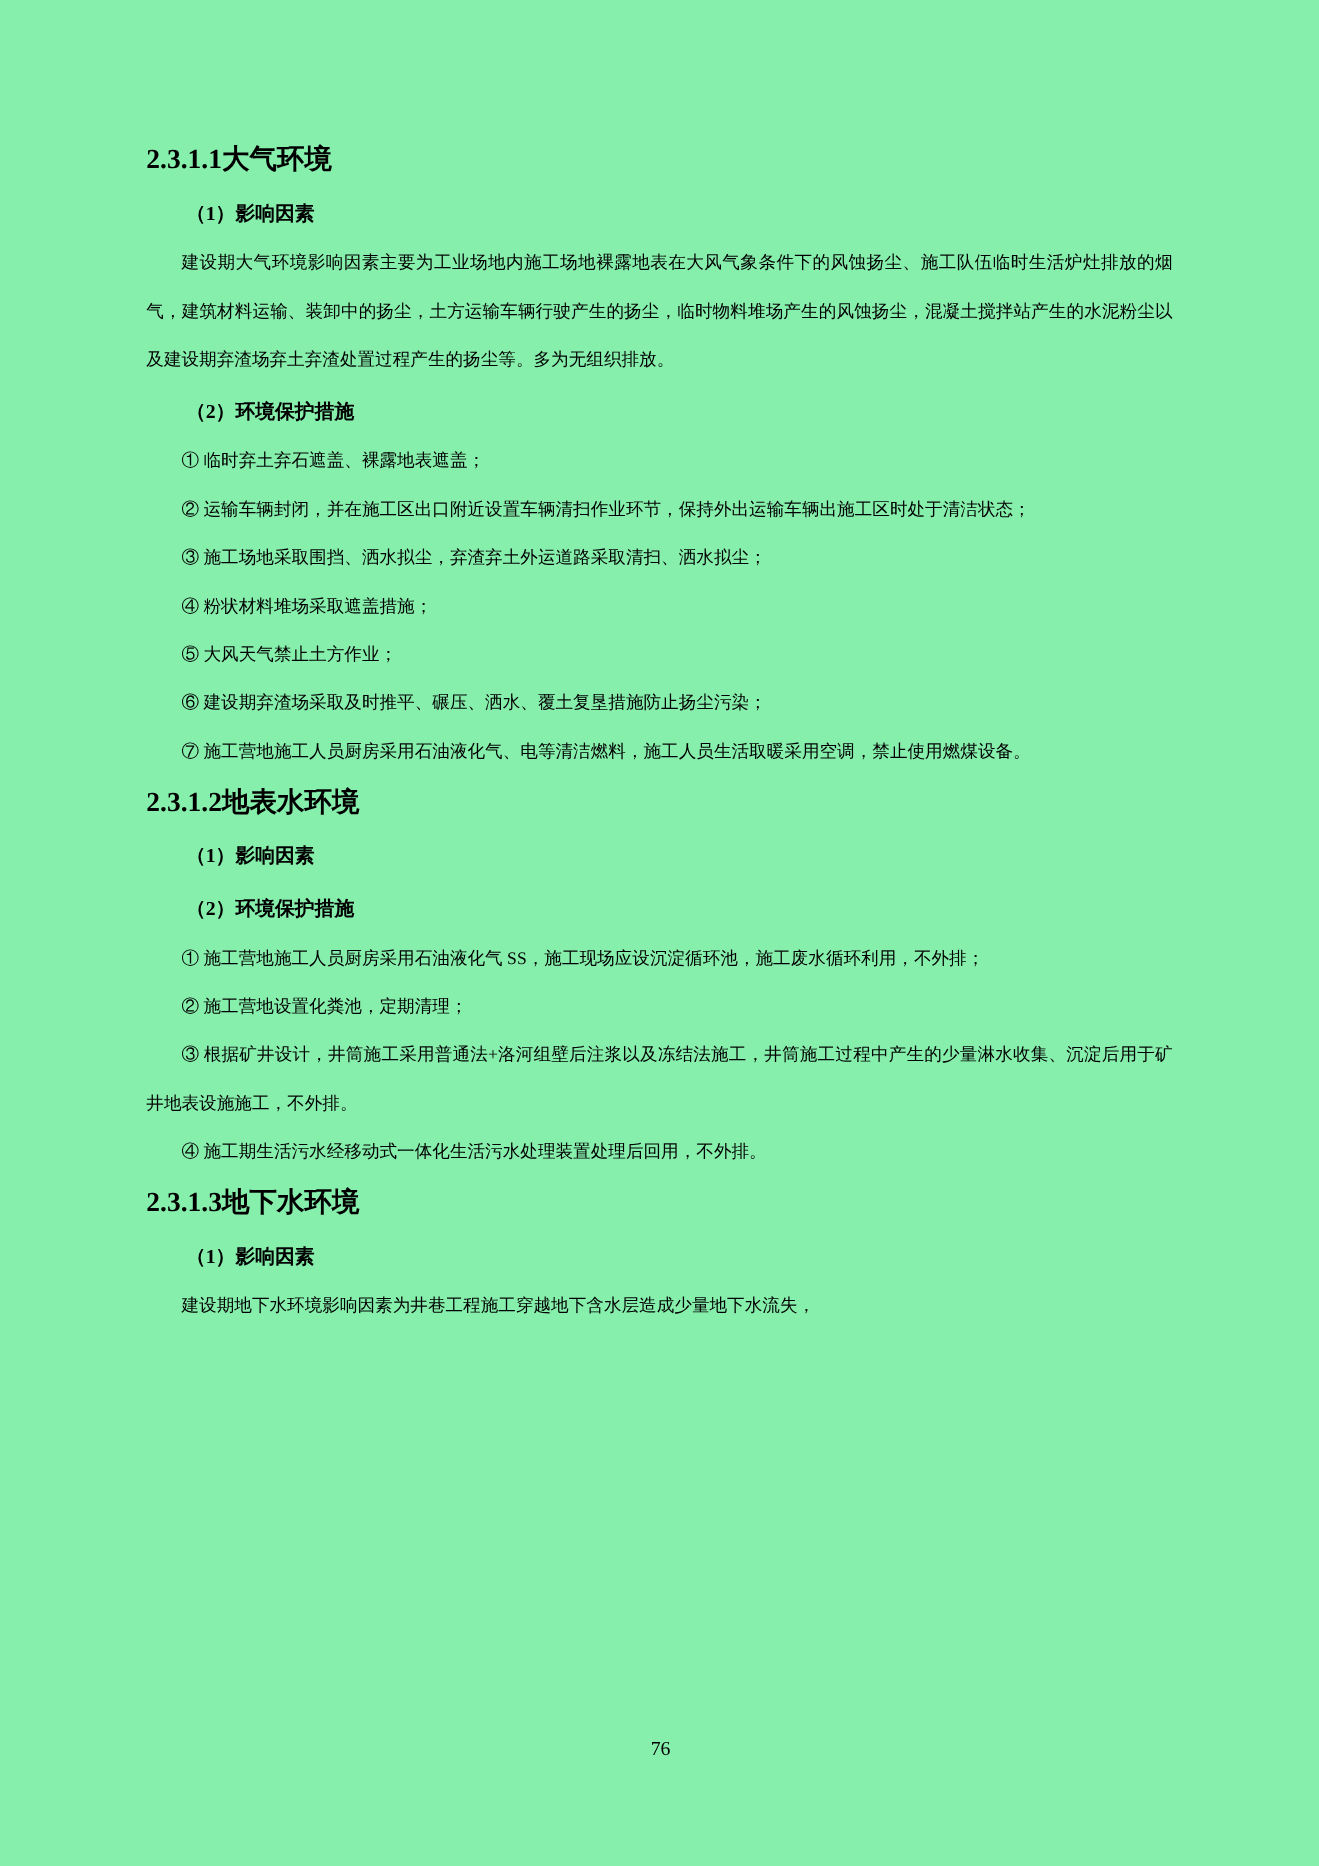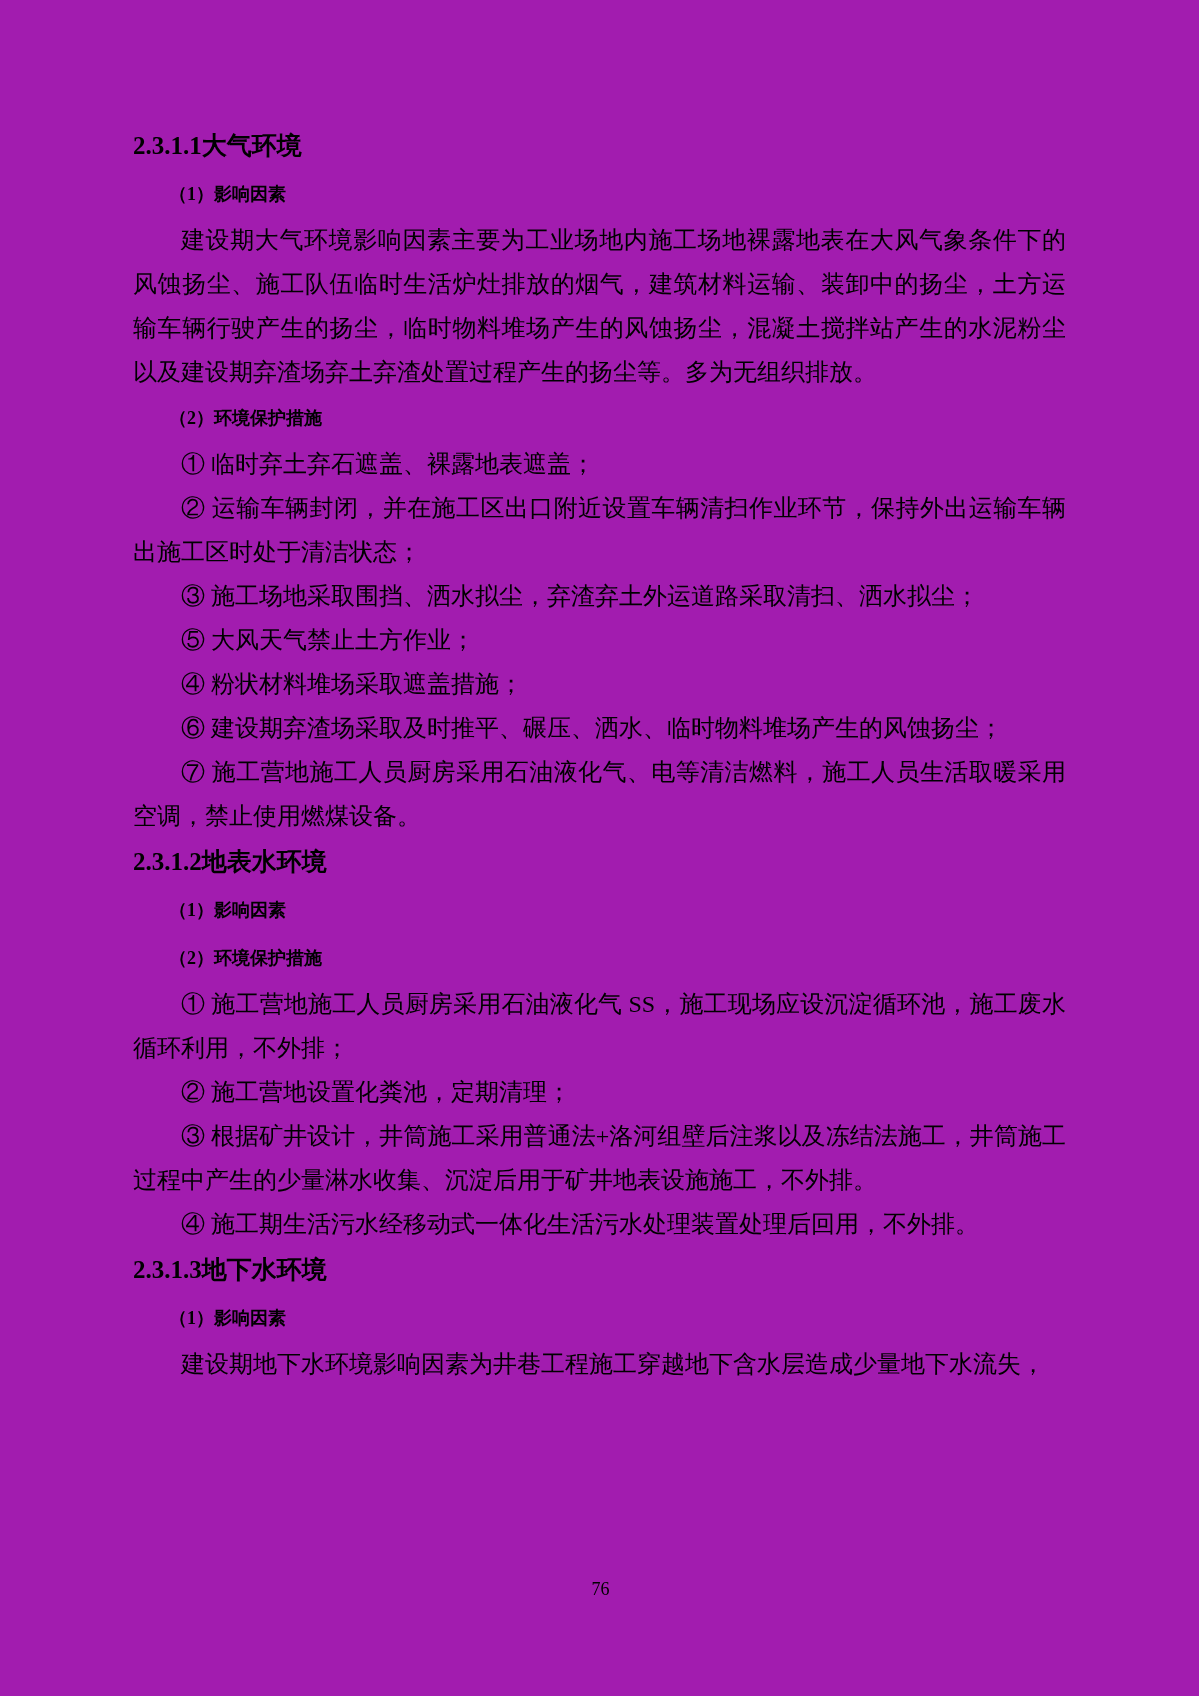--- a/index.html
+++ b/index.html
@@ -2,27 +2,27 @@
 <html><head>
 <meta charset="utf-8">
 <style>
   * { margin: 0; padding: 0; box-sizing: border-box; }
   html, body { background: #e8e8e8; }
   .page {
     position: relative;
     width: 1199px;
     height: 1696px;
     margin: 0 auto;
-    background: #a21caf;
+    background: #86efac;
     color: #000000;
     font-family: "Liberation Serif", "DejaVu Serif", serif;
     padding: 122px 133px 0 133px;
     overflow: hidden;
   }
-  .block { font-size: 24px; line-height: 44px; }
+  .block { font-size: 16px; line-height: 44px; }
   .h3 {
     font-weight: bold;
     font-size: 25px;
     line-height: 48px;
     text-align: left;
   }
   .h4 {
     font-weight: bold;
     font-size: 18px;
     line-height: 48px;
@@ -50,23 +50,23 @@
 
 <div class="page">
 
   <div class="block h3">2.3.1.1大气环境</div>
   <div class="block h4">（1）影响因素</div>
   <div class="block para">建设期大气环境影响因素主要为工业场地内施工场地裸露地表在大风气象条件下的风蚀扬尘、施工队伍临时生活炉灶排放的烟气，建筑材料运输、装卸中的扬尘，土方运输车辆行驶产生的扬尘，临时物料堆场产生的风蚀扬尘，混凝土搅拌站产生的水泥粉尘以及建设期弃渣场弃土弃渣处置过程产生的扬尘等。多为无组织排放。</div>
   <div class="block h4">（2）环境保护措施</div>
   <div class="block item">① 临时弃土弃石遮盖、裸露地表遮盖；</div>
   <div class="block item">② 运输车辆封闭，并在施工区出口附近设置车辆清扫作业环节，保持外出运输车辆出施工区时处于清洁状态；</div>
   <div class="block item">③ 施工场地采取围挡、洒水拟尘，弃渣弃土外运道路采取清扫、洒水拟尘；</div>
+  <div class="block item">④ 粉状材料堆场采取遮盖措施；</div>
   <div class="block item">⑤ 大风天气禁止土方作业；</div>
-  <div class="block item">④ 粉状材料堆场采取遮盖措施；</div>
-  <div class="block item">⑥ 建设期弃渣场采取及时推平、碾压、洒水、临时物料堆场产生的风蚀扬尘；</div>
+  <div class="block item">⑥ 建设期弃渣场采取及时推平、碾压、洒水、覆土复垦措施防止扬尘污染；</div>
   <div class="block item">⑦ 施工营地施工人员厨房采用石油液化气、电等清洁燃料，施工人员生活取暖采用空调，禁止使用燃煤设备。</div>
 
   <div class="block h3">2.3.1.2地表水环境</div>
   <div class="block h4">（1）影响因素</div>
   <div class="block h4">（2）环境保护措施</div>
   <div class="block item">① 施工营地施工人员厨房采用石油液化气 SS，施工现场应设沉淀循环池，施工废水循环利用，不外排；</div>
   <div class="block item">② 施工营地设置化粪池，定期清理；</div>
   <div class="block item">③ 根据矿井设计，井筒施工采用普通法+洛河组壁后注浆以及冻结法施工，井筒施工过程中产生的少量淋水收集、沉淀后用于矿井地表设施施工，不外排。</div>
   <div class="block item">④ 施工期生活污水经移动式一体化生活污水处理装置处理后回用，不外排。</div>
 

